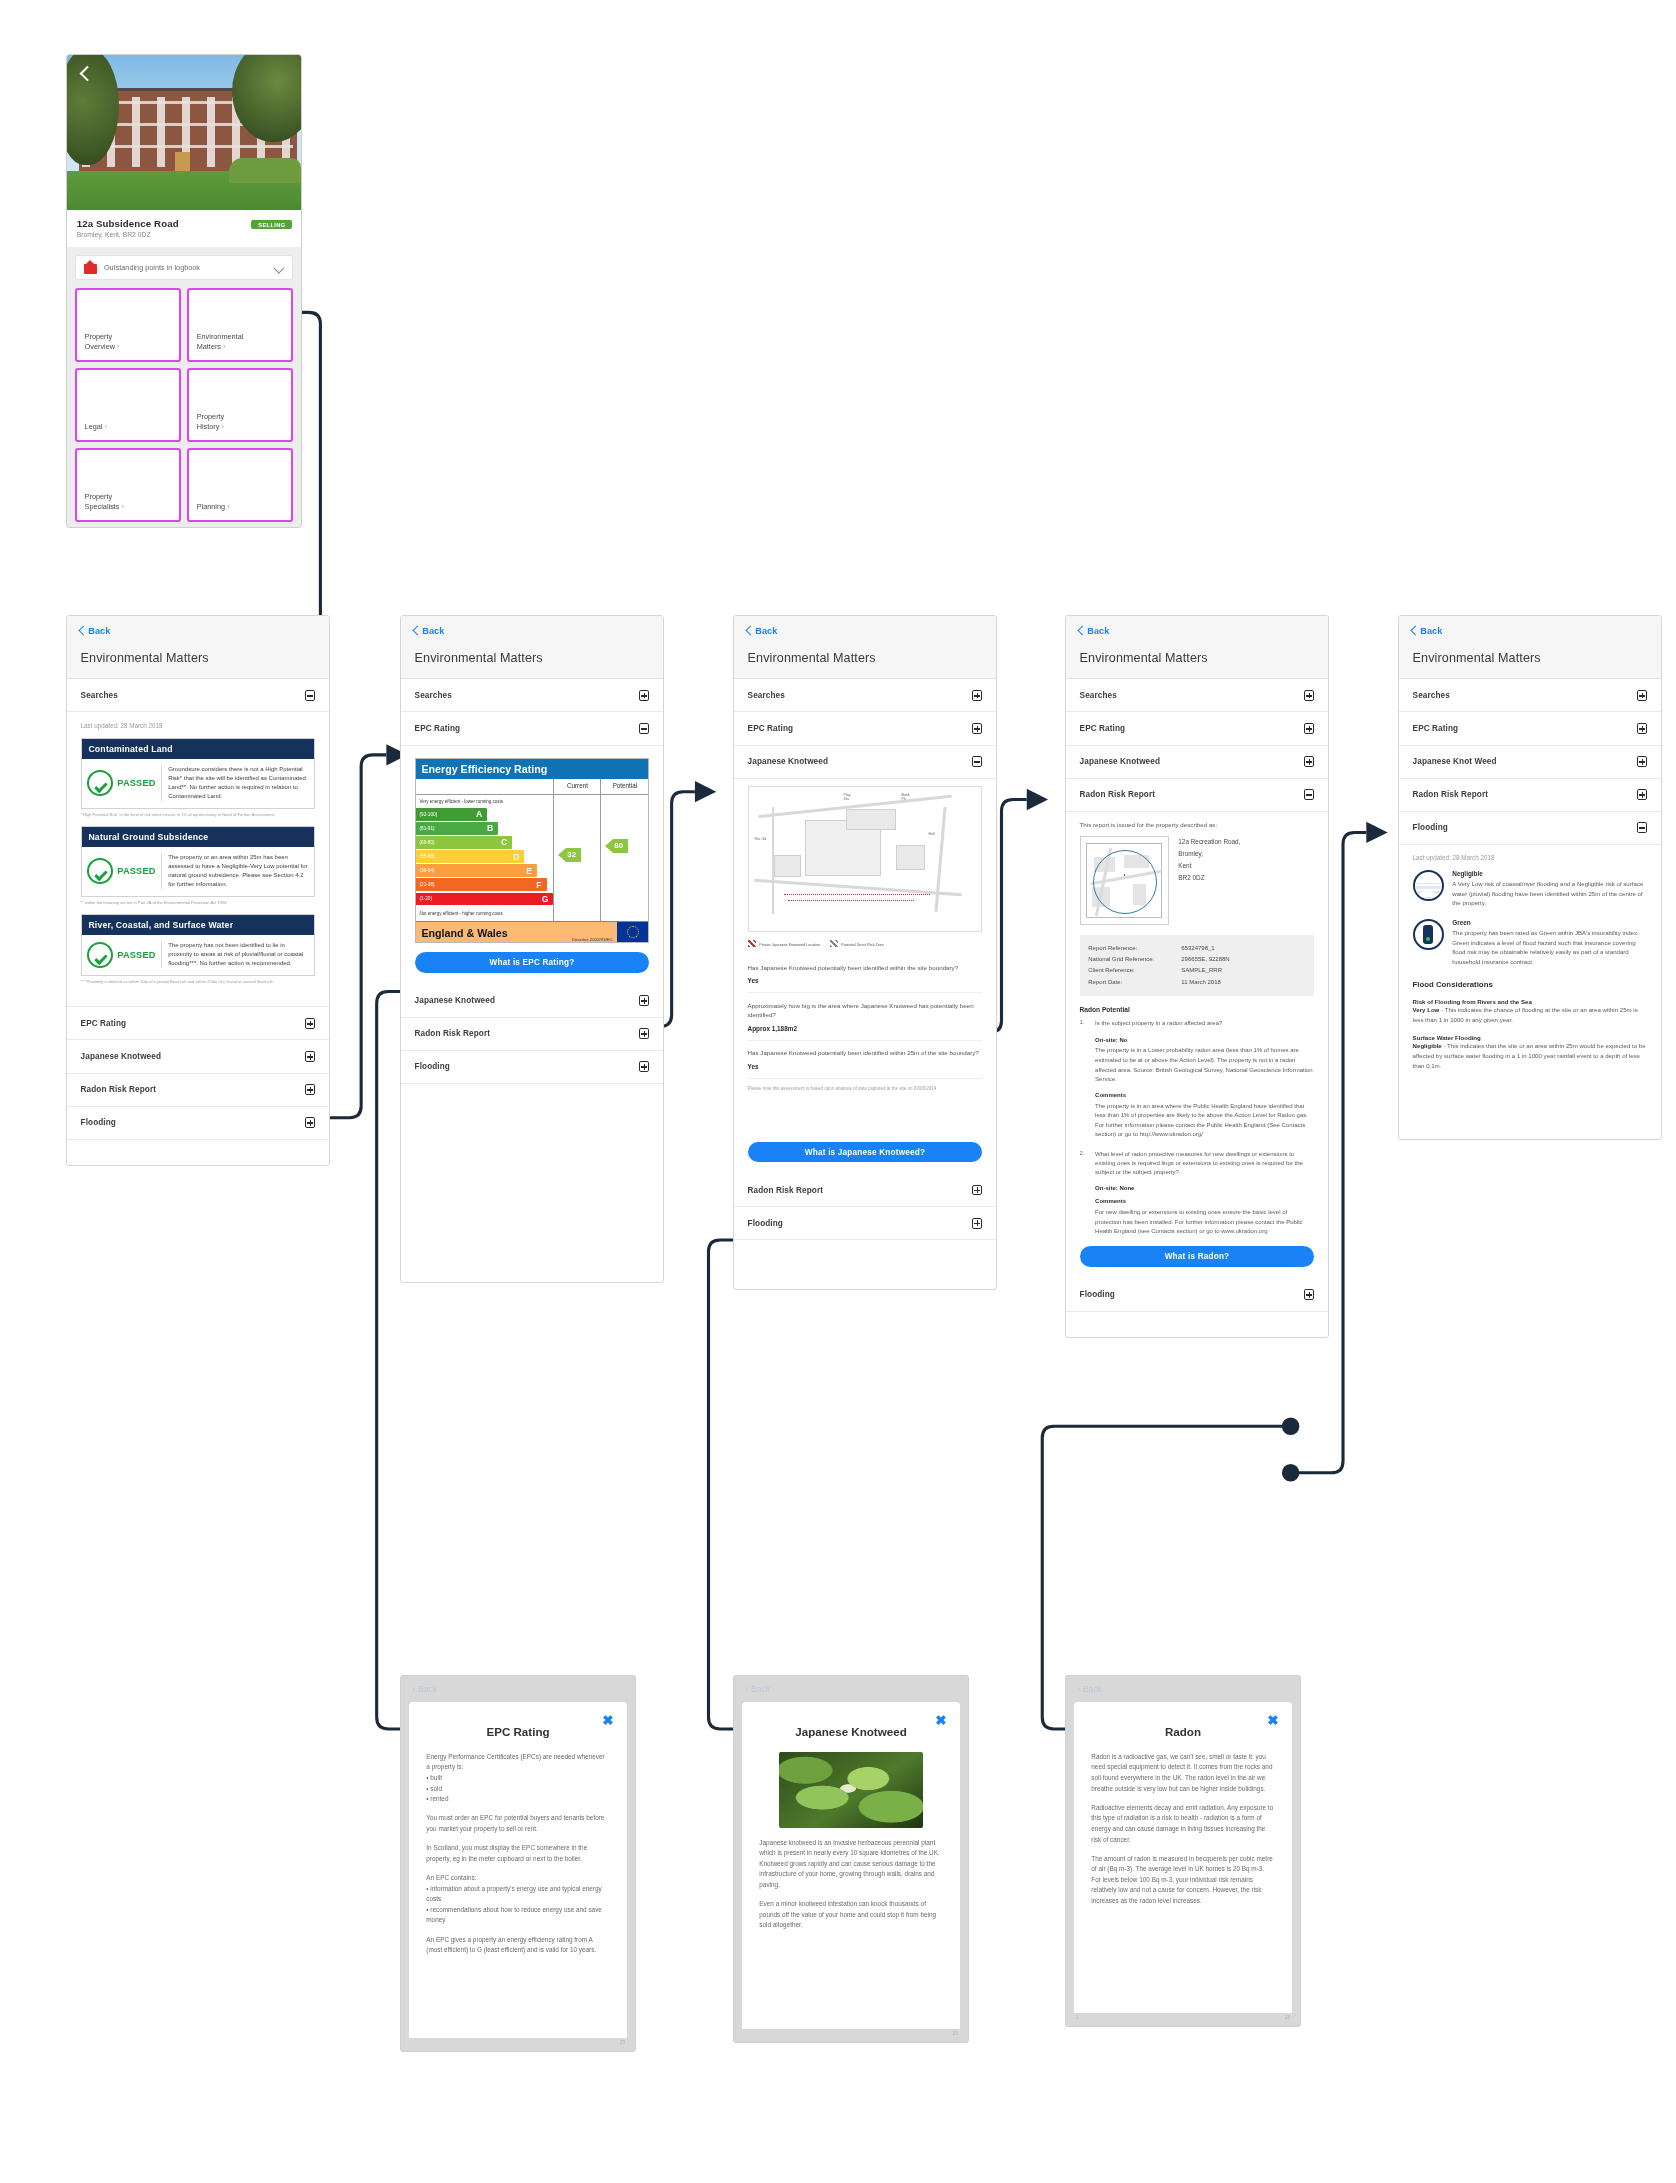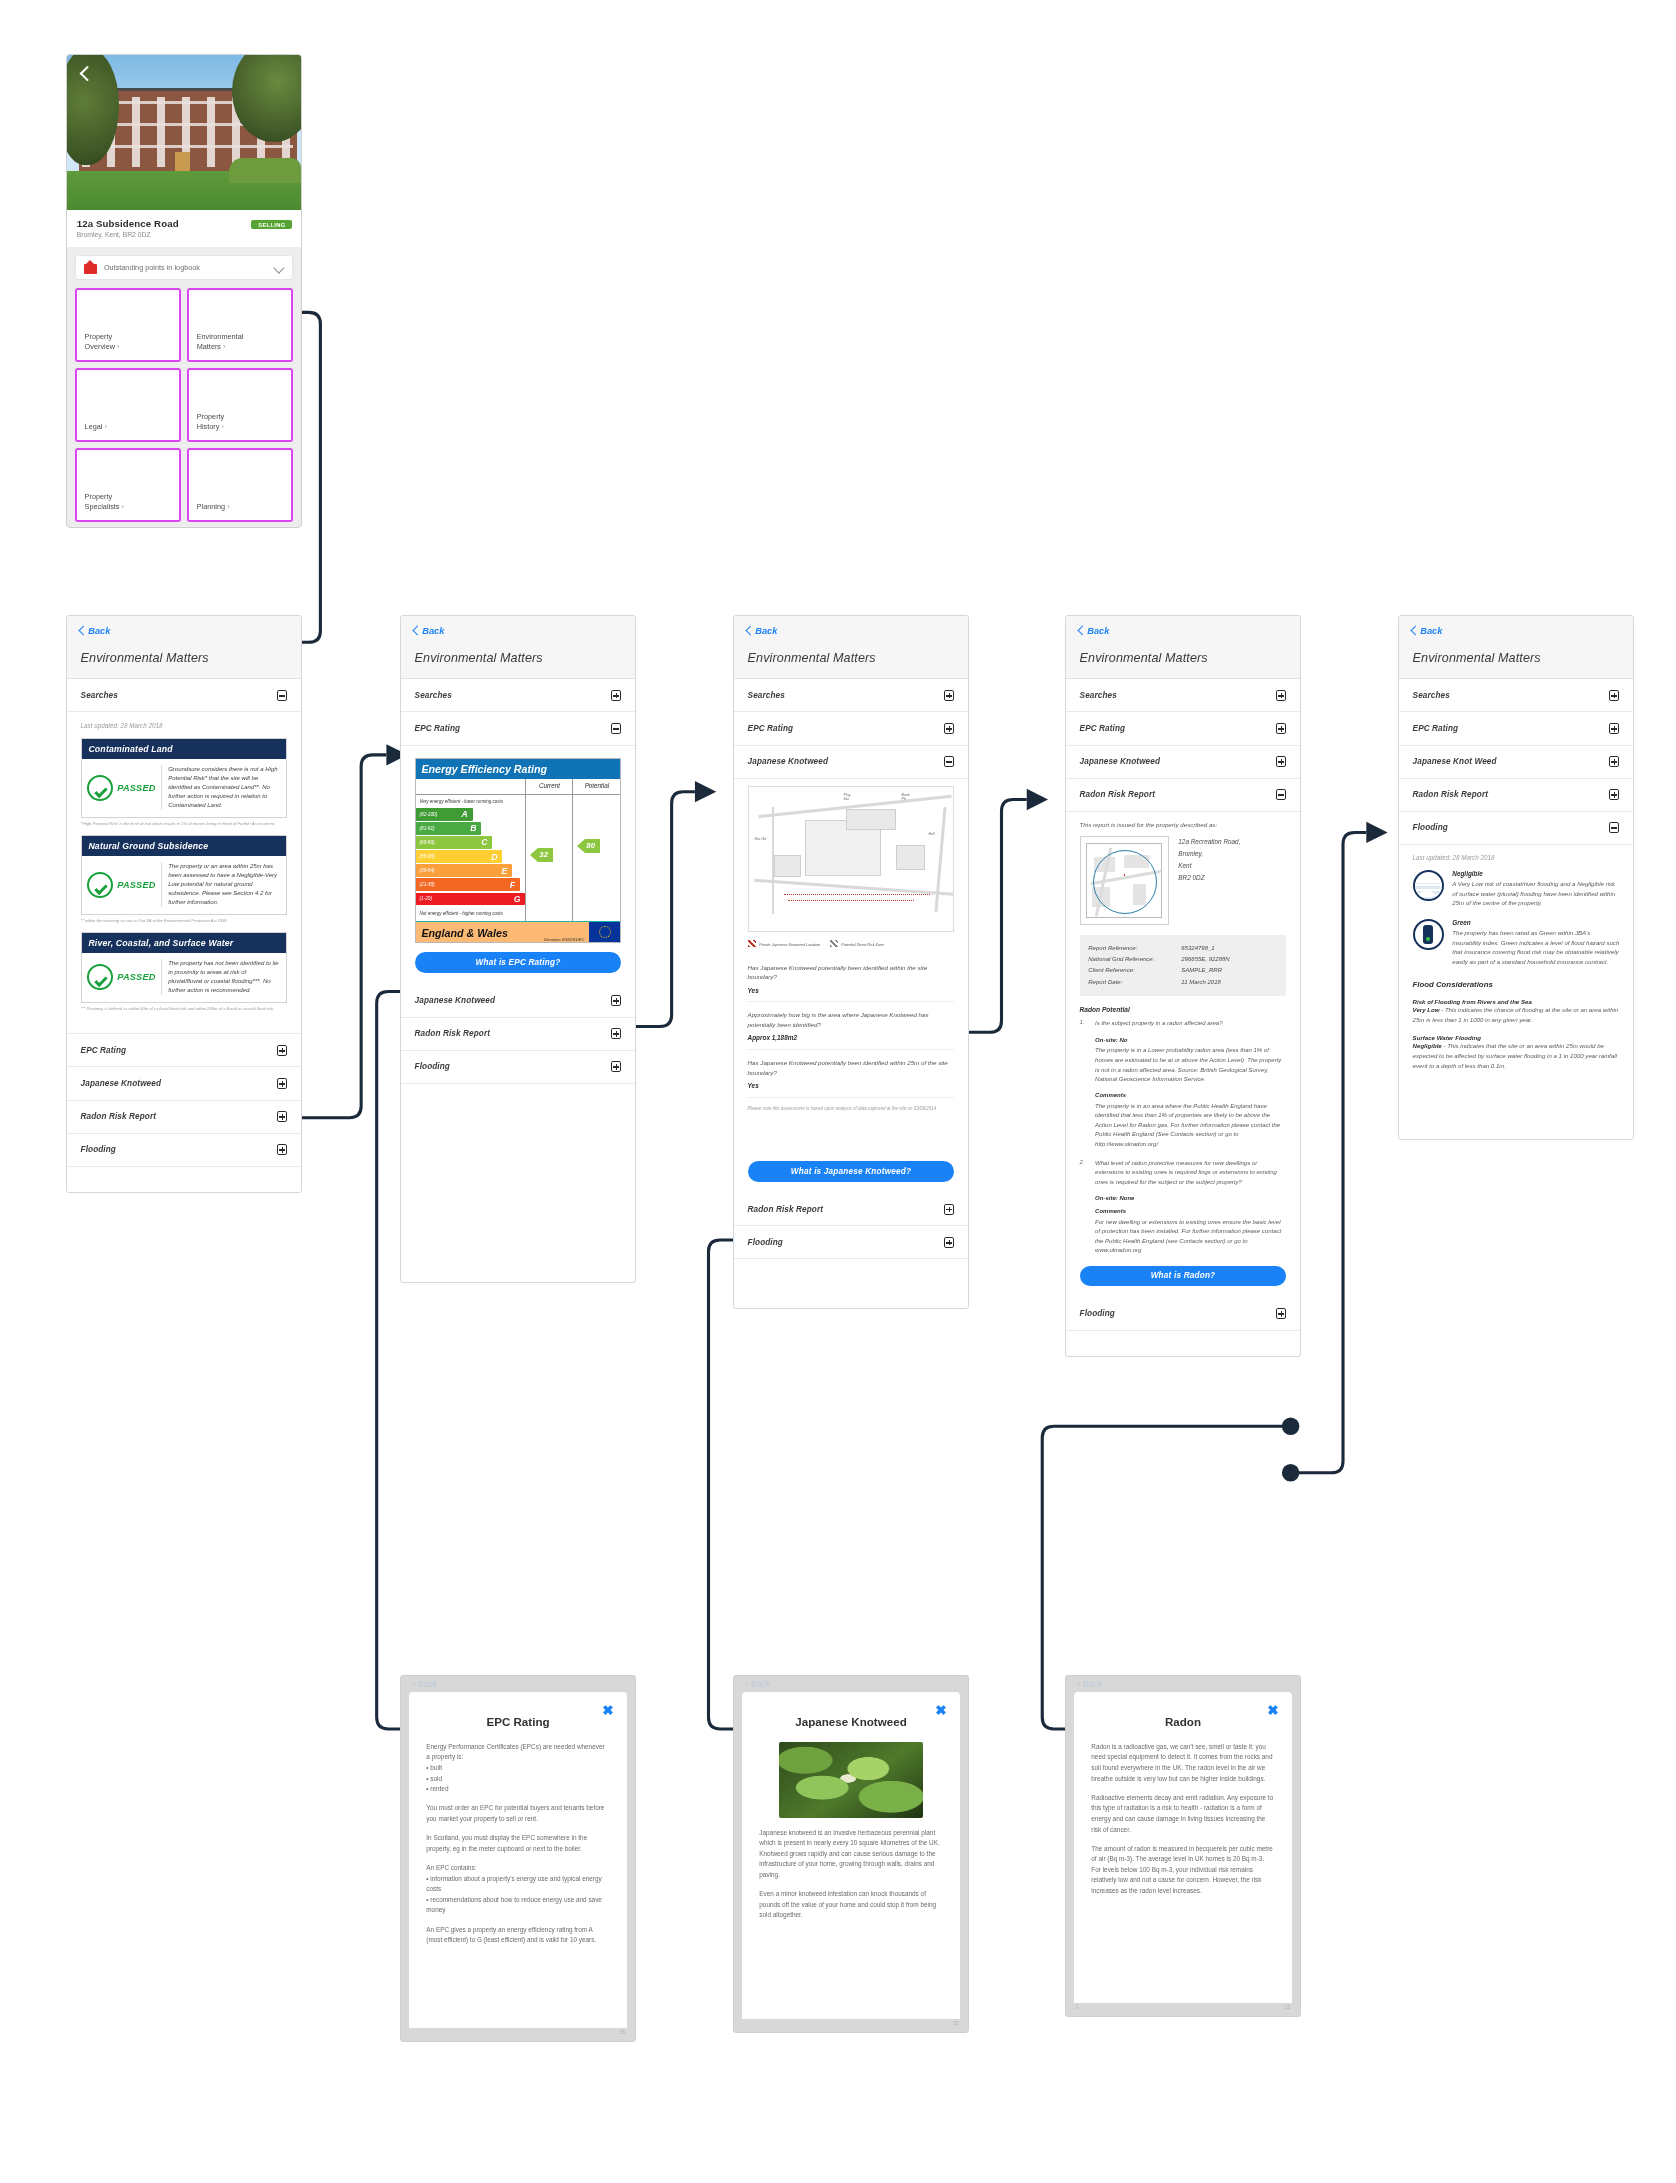--- a/index.html
+++ b/index.html
@@ -47,21 +47,21 @@
   .chev-d { width:8.7px; height:8.7px; position:relative; }
   .chev-d:before { content:""; position:absolute; left:0; top:1px; width:6.8px; height:6.8px;
     border-right:1.6px solid #8b8b8b; border-bottom:1.6px solid #8b8b8b; transform:rotate(45deg); }
 
   .tilegrid { margin:0 7.8px 7.8px 7.8px; display:grid; grid-template-columns:1fr 1fr; gap:5.8px; }
   .tile { background:#fff; border:2px solid #d946ef; border-radius:2.9px; height:74px; position:relative; }
   .tile .tlbl { position:absolute; left:7.8px; bottom:7.8px; font-size:7.3px; color:#4a4a4a; line-height:1.35; }
   .tile .tlbl .ch { color:#9a9a9a; }
 
   
-  .ph { width:236px; background:#fff;font-style:italic; }
+  .ph { width:264px; background:#fff; }
   .ph-back { height:29px; background:#f6f6f6; display:flex; align-items:center; padding:0 11.6px; }
   .back-link { color:#1a82f7; font-size:9.2px; font-weight:600; display:flex; align-items:center; gap:2.9px;}
   .back-link .bc { width:6.8px; height:6.8px; position:relative; }
   .back-link .bc:before { content:""; position:absolute; left:1.9px; top:0; width:5.8px; height:5.8px;
      border-left:1.9px solid #1a82f7; border-bottom:1.9px solid #1a82f7; transform:rotate(45deg); }
   .ph-title { background:#f6f6f6; padding:5.8px 13.6px 13.6px 13.6px; font-size:12.6px; color:#3a3a3a; letter-spacing:0.1px; border-bottom:1px solid #e2e2e2;}
 
   .acc { border-bottom:1px solid #e9e9e9; padding:10.7px 13.6px; display:flex; align-items:center; justify-content:space-between; background:#fff;}
   .acc .an { font-size:8.2px; font-weight:bold; color:#3c3c3c; letter-spacing:0.1px;}
   .pm { width:10.7px; height:10.7px; border:1.4px solid #2b2b2b; border-radius:1.9px; position:relative; background:#fff; flex:none;}
@@ -156,21 +156,21 @@
   .fl-item .ft h6 { font-size:6.4px; font-weight:bold; color:#2f2f2f; margin-bottom:1.9px;}
   .fl-item .ft p { font-size:6.1px; color:#5a5a5a; line-height:1.6;}
   .fc-h { font-size:7.8px; font-weight:bold; color:#2f2f2f; margin:13.6px 0 8.7px 0;}
   .fc-b { margin-bottom:9.7px; }
   .fc-b .t { font-size:6.1px; font-weight:bold; color:#2f2f2f; }
   .fc-b .d { font-size:6.1px; color:#5a5a5a; line-height:1.6;}
   .fc-b .d b { color:#2f2f2f; }
 
   
   .modal-shell { width:236px; background:#d8d8d8; border:1px solid #cfcfcf; border-radius:2.9px; overflow:hidden; position:absolute;}
-  .modal-shell .ghost-back { height:16px; display:flex; align-items:center; padding:0 11.6px; color:#b9c9da; font-size:8.7px;}
+  .modal-shell .ghost-back { height:26px; display:flex; align-items:center; padding:0 11.6px; color:#b9c9da; font-size:8.7px;}
   .modal-card { background:#fff; margin:0 7.8px; border-radius:3.9px 3.9px 0 0; padding:13.6px 17.5px 19.4px 17.5px; position:relative; }
   .modal-card .x { position:absolute; right:13.6px; top:11.6px; color:#1a82f7; font-size:13.6px; font-weight:bold; line-height:1; }
   .modal-card h3 { text-align:center; font-size:11.6px; color:#333; font-weight:bold; margin:9.7px 0 13.6px 0;}
   .modal-card p { font-size:6.4px; color:#6a6a6a; line-height:1.65; margin-bottom:8.7px;}
   .modal-bottom { height:13.6px; background:#d8d8d8; position:relative;}
   .modal-bottom .pg { position:absolute; right:9.7px; top:1.9px; font-size:4.9px; color:#b4b4b4;}
   .modal-bottom .pgl { position:absolute; left:9.7px; top:1.9px; font-size:4.9px; color:#b4b4b4;}
   .kw-photo { height:76px; margin:0 auto 9.7px auto; width:144px; border-radius:1.9px;
      background:
       radial-gradient(ellipse at 30% 60%, #8fc55a 0 18%, rgba(0,0,0,0) 19%),

